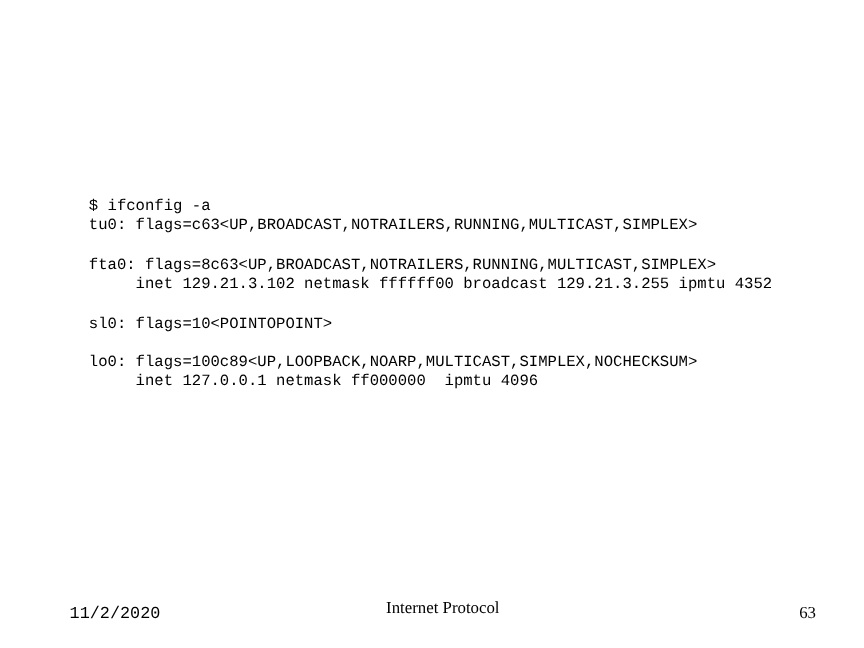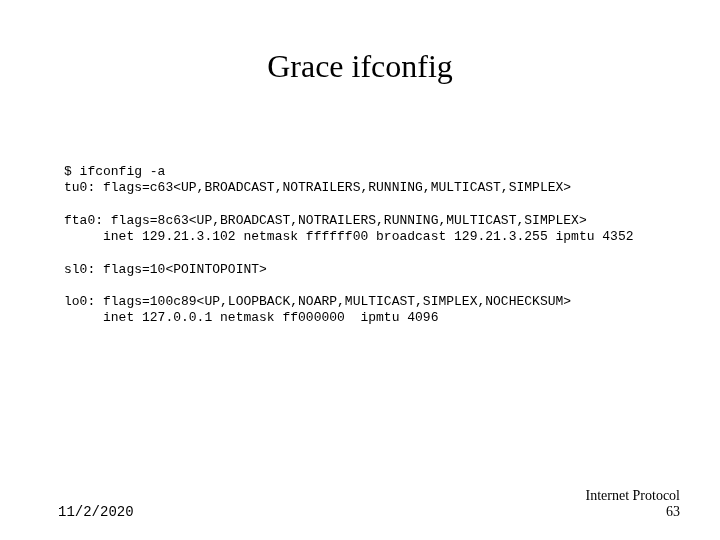--- a/index.html
+++ b/index.html
@@ -22,21 +22,21 @@
     top: 48px;
     left: 0;
     right: 0;
     text-align: center;
     font-size: 32px;
     font-weight: 400;
   }
   .code-block {
     position: absolute;
     top: 164px;
-    left: 64px;
+    left: 74px;
     right: 40px;
     font-family: "Courier New", Courier, monospace;
     font-size: 13px;
     line-height: 1.25;
     white-space: pre;
   }
   .footer {
     position: absolute;
     bottom: 20px;
     left: 58px;
@@ -47,35 +47,34 @@
   .footer-date {
     position: absolute;
     left: 0;
     bottom: 0;
     font-family: Liberation Mono, monospace;
   }
   .footer-title {
     position: absolute;
     left: 0;
     right: 0;
-    bottom: 16px;
-    text-align: right;
+    bottom: 4px;
+    text-align: center;
   }
   .footer-page {
     position: absolute;
     right: 0;
     bottom: 0;
   }
 </style>
 </head>
 <body>
 
 <div class="slide">
 
-  <div class="title">Grace ifconfig</div>
 
   <div class="code-block"><span>$ ifconfig -a</span>
 <span>tu0: flags=c63&lt;UP,BROADCAST,NOTRAILERS,RUNNING,MULTICAST,SIMPLEX&gt;</span>
 <span></span>
 <span>fta0: flags=8c63&lt;UP,BROADCAST,NOTRAILERS,RUNNING,MULTICAST,SIMPLEX&gt;</span>
 <span>     inet 129.21.3.102 netmask ffffff00 broadcast 129.21.3.255 ipmtu 4352</span>
 <span></span>
 <span>sl0: flags=10&lt;POINTOPOINT&gt;</span>
 <span></span>
 <span>lo0: flags=100c89&lt;UP,LOOPBACK,NOARP,MULTICAST,SIMPLEX,NOCHECKSUM&gt;</span>

